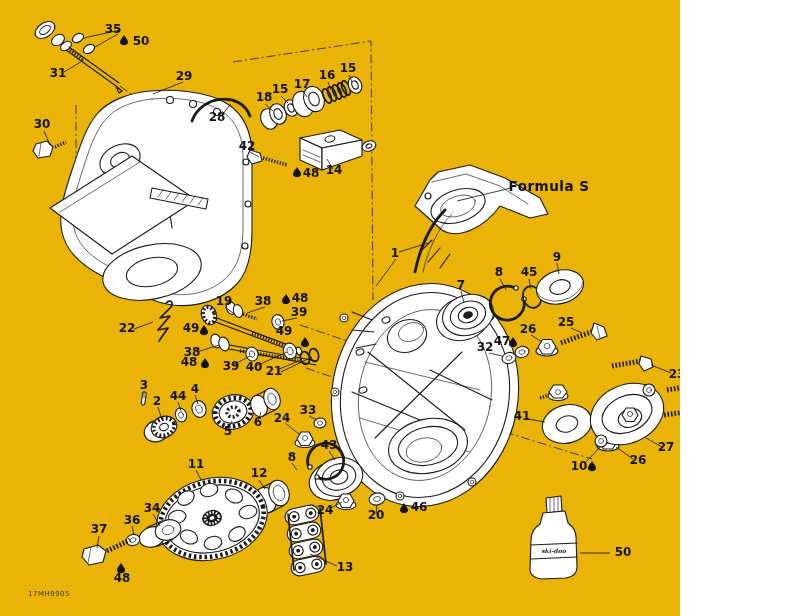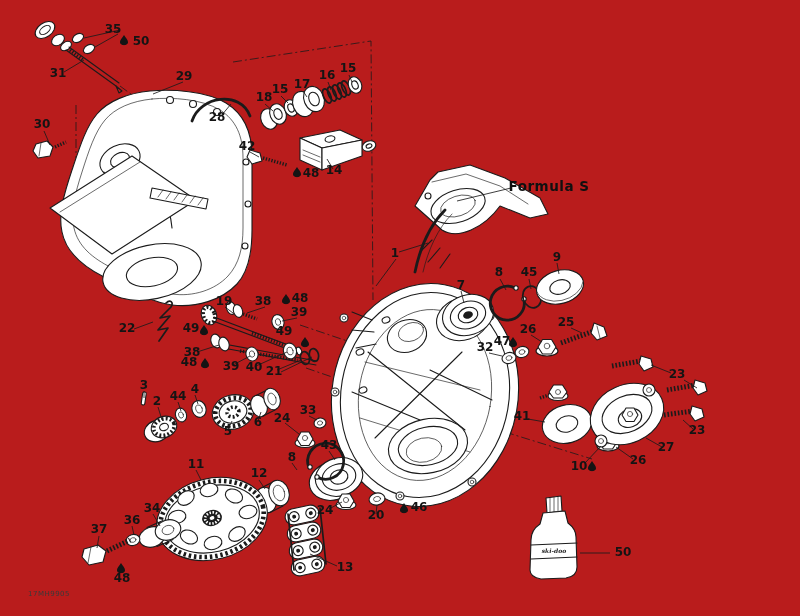--- a/index.html
+++ b/index.html
@@ -1,16 +1,16 @@
 <!DOCTYPE html>
 <html><head>
 <meta charset="utf-8">
 <style>
   html,body{margin:0;padding:0;background:#fff}
-  .stage{position:relative;width:800px;height:616px;background:#b91c1c;overflow:hidden;
+  .stage{position:relative;width:680px;height:616px;background:#eab308;overflow:hidden;
          font-family:"DejaVu Sans",sans-serif}
   svg{display:block}
   .ln{fill:none;stroke:#1b1b1b;stroke-width:1.1;stroke-linecap:round;stroke-linejoin:round}
   .fw{fill:#ffffff;stroke:#1b1b1b;stroke-width:1.1;stroke-linejoin:round}
   .fg{fill:#1b1b1b;stroke:none}
   .t2{stroke-width:2.8}
   .t15{stroke-width:1.7}
   .th{stroke-width:0.65}
   .dd{fill:none;stroke:#1b1b1b;stroke-width:0.8;stroke-dasharray:9 3 2 3}
   .ld{stroke:#1b1b1b;stroke-width:0.85}

